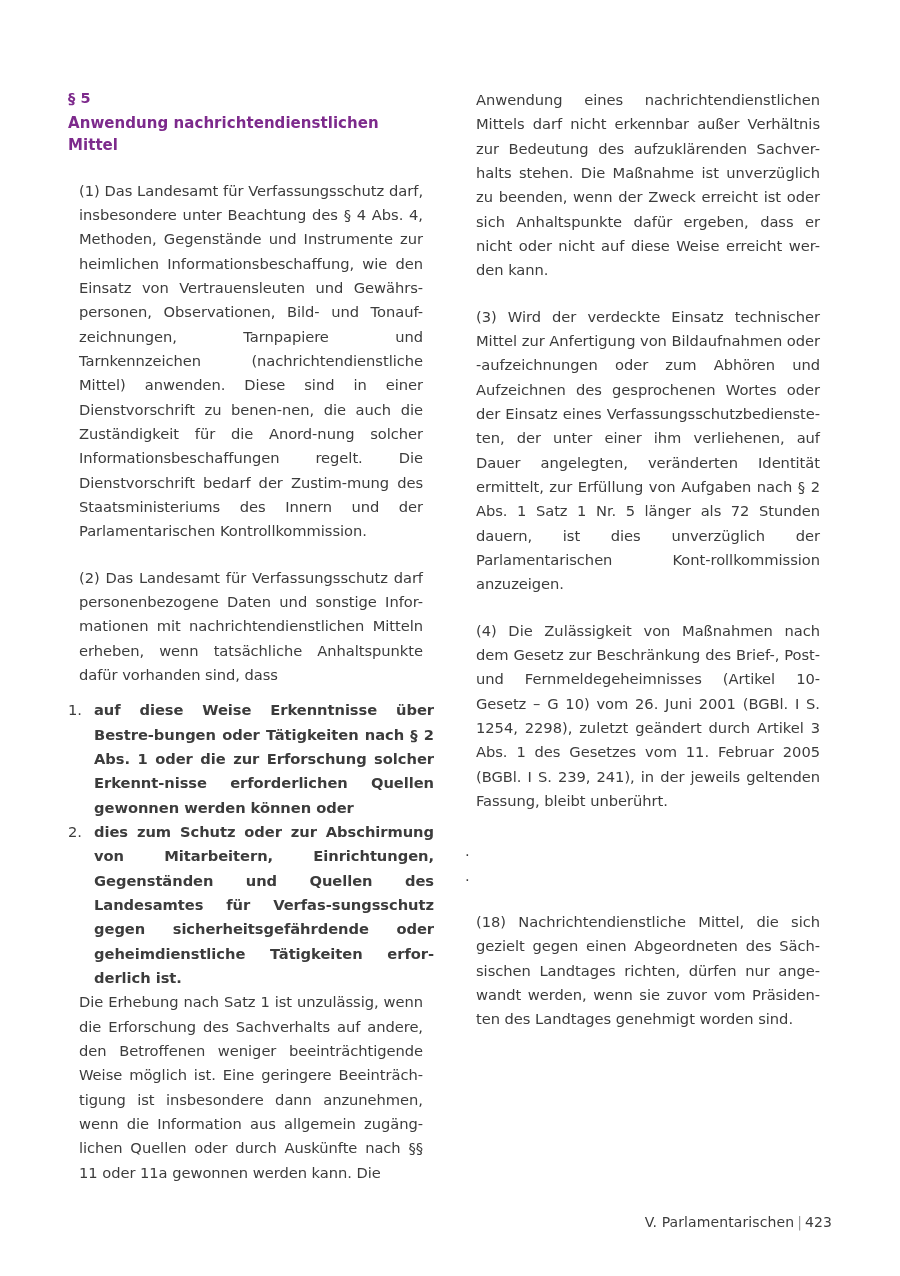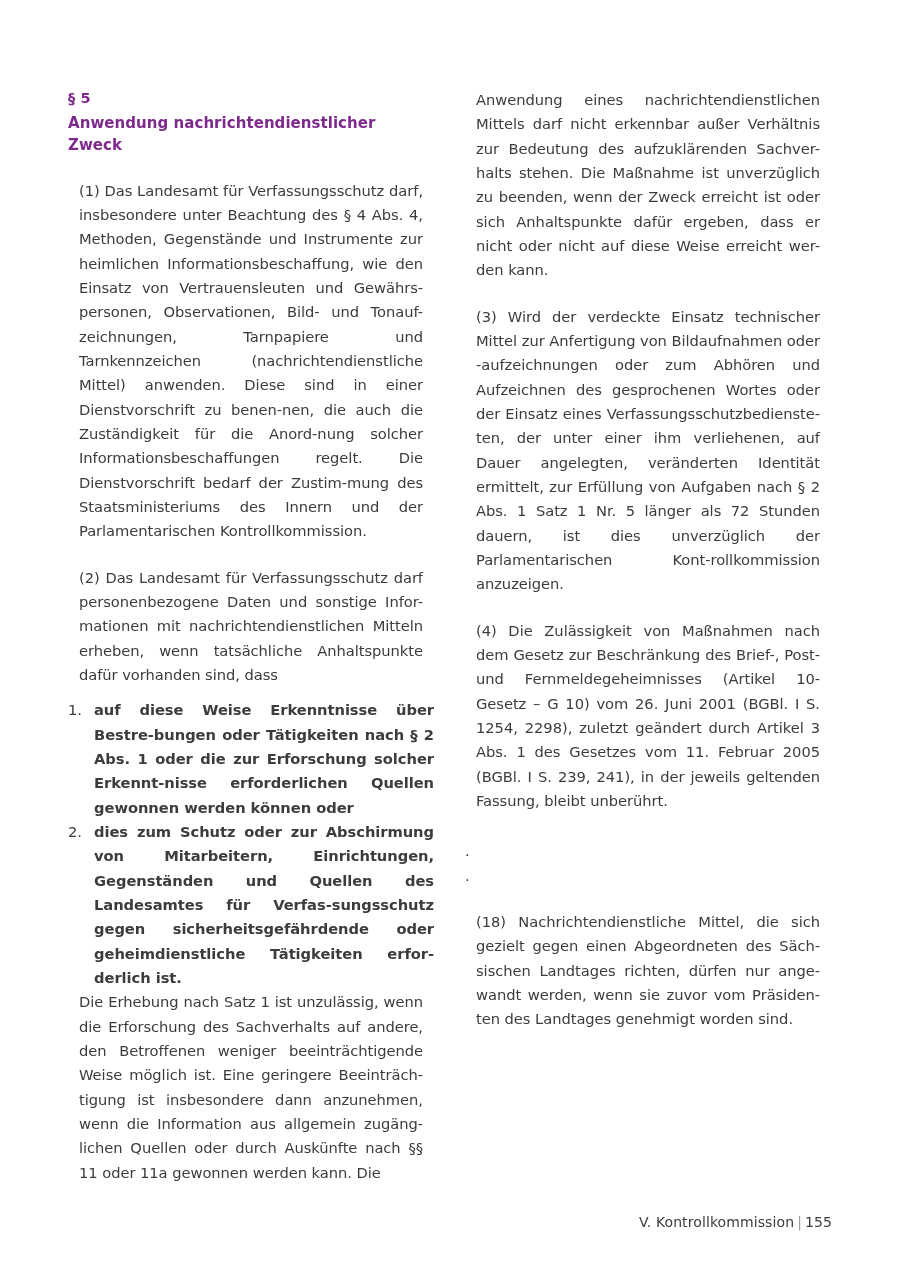--- a/index.html
+++ b/index.html
@@ -116,21 +116,21 @@
 <body>
 
 <div class="page">
 
   <div class="columns">
 
     <div class="col">
 
       <div class="sec-num">§ 5</div>
 
-      <div class="sec-title">Anwendung nachrichtendienstlicher Zweck</div>
+      <div class="sec-title">Anwendung nachrichtendienstlichen Mittel</div>
 
       <p class="body gap">(1) Das Landesamt für Verfassungsschutz darf, insbesondere unter Beachtung des § 4 Abs. 4, Methoden, Gegenstände und Instrumente zur heimlichen Informationsbeschaffung, wie den Einsatz von Vertrauensleuten und Gewährs-personen, Observationen, Bild- und Tonauf-zeichnungen, Tarnpapiere und Tarnkennzeichen (nachrichtendienstliche Mittel) anwenden. Diese sind in einer Dienstvorschrift zu benen-nen, die auch die Zuständigkeit für die Anord-nung solcher Informationsbeschaffungen regelt. Die Dienstvorschrift bedarf der Zustim-mung des Staatsministeriums des Innern und der Parlamentarischen Kontrollkommission.</p>
 
       <p class="body gap">(2) Das Landesamt für Verfassungsschutz darf personenbezogene Daten und sonstige Infor-mationen mit nachrichtendienstlichen Mitteln erheben, wenn tatsächliche Anhaltspunkte dafür vorhanden sind, dass</p>
 
       <ol class="numlist">
         <li>
           <span class="marker">1.</span>
           <span class="itemtext">auf diese Weise Erkenntnisse über Bestre-bungen oder Tätigkeiten nach § 2 Abs. 1 oder die zur Erforschung solcher Erkennt-nisse erforderlichen Quellen gewonnen werden können oder</span>
         </li>
@@ -159,16 +159,16 @@
       </div>
 
 
       <p class="body gap">(18) Nachrichtendienstliche Mittel, die sich gezielt gegen einen Abgeordneten des Säch-sischen Landtages richten, dürfen nur ange-wandt werden, wenn sie zuvor vom Präsiden-ten des Landtages genehmigt worden sind.</p>
 
     </div>
 
   </div>
 
   <div class="footer">
-    <span>V. Kontrollkommission</span><span class="sep">|</span><span>155</span>
+    <span>V. Parlamentarischen</span><span class="sep">|</span><span>423</span>
   </div>
 
 </div>
 
 </body></html>

